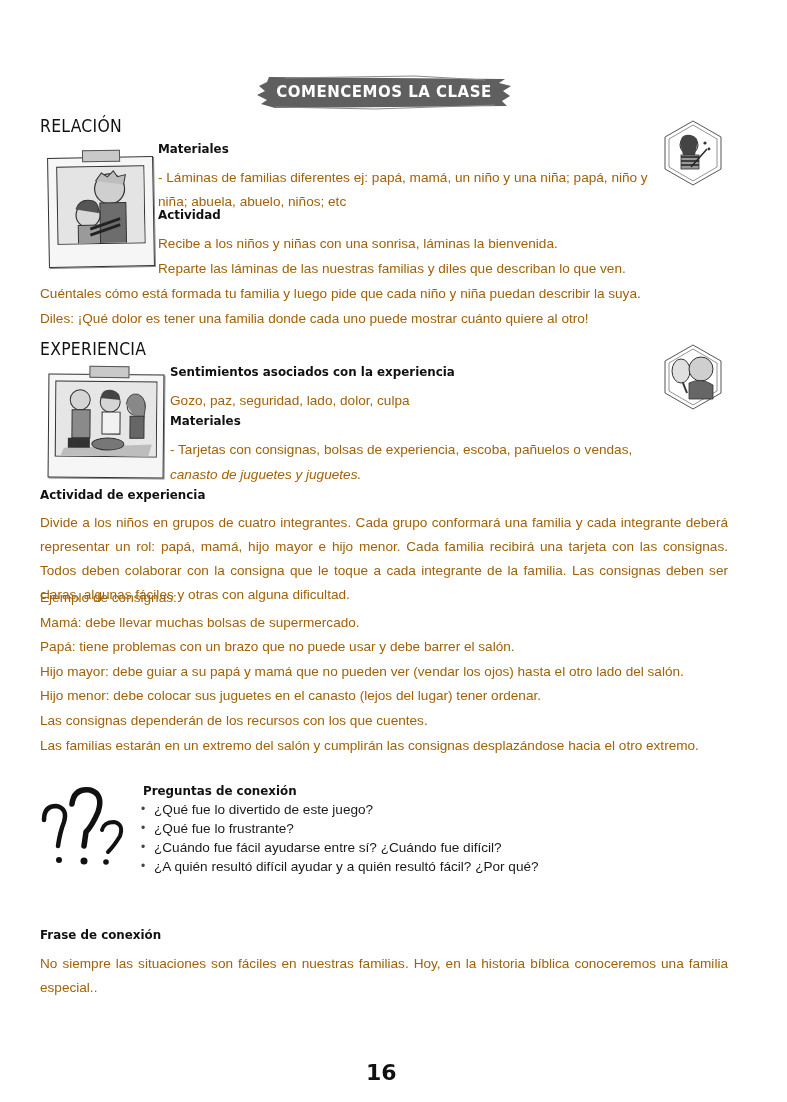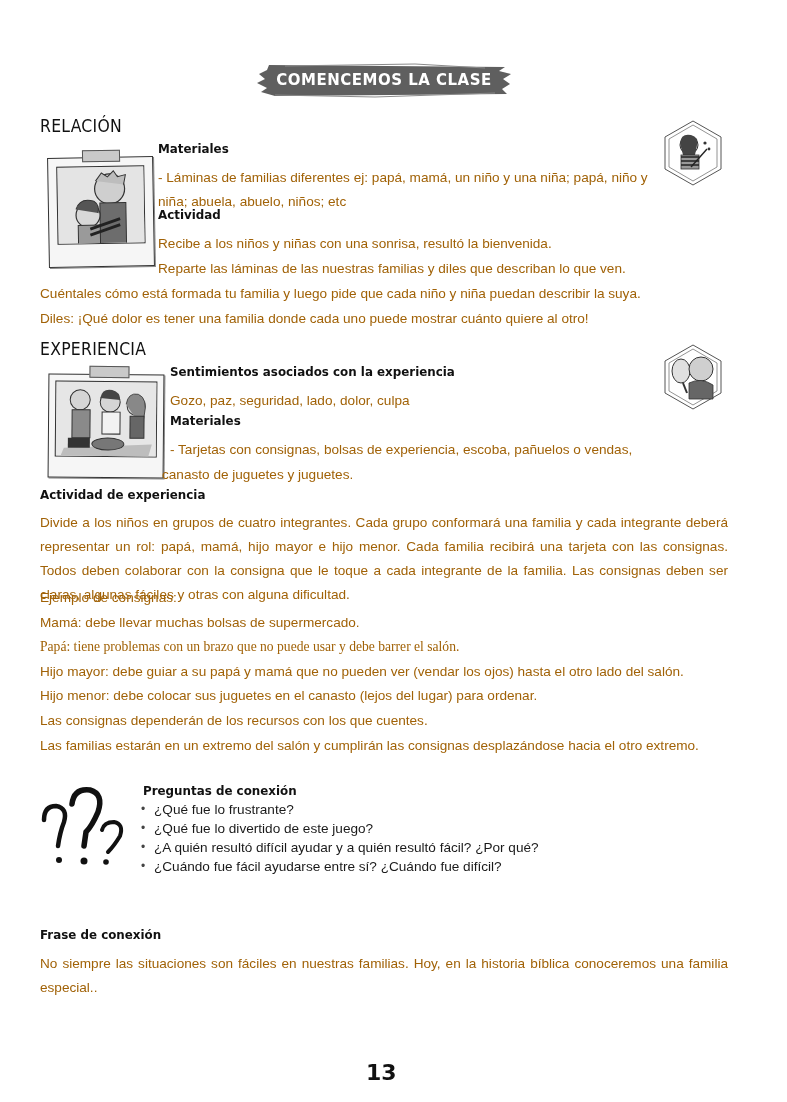--- a/index.html
+++ b/index.html
@@ -2,21 +2,21 @@
 <html><head>
 <meta charset="utf-8">
 <style>
   * { margin: 0; padding: 0; box-sizing: border-box; }
   html, body { width: 787px; height: 1102px; background: #ffffff; overflow: hidden; }
   body { position: relative; font-family: "Liberation Sans", sans-serif; color: #1a1a1a; }
 
   .abs { position: absolute; }
 
   
-  .banner { left: 255px; top: 62px; width: 258px; height: 36px; text-decoration: underline; }
+  .banner { left: 255px; top: 74px; width: 258px; height: 36px; text-decoration: underline; }
   .banner svg { position: absolute; left: 0; top: 0; }
   .banner-text {
     position: absolute; left: 0; top: 0; width: 100%; height: 100%;
     display: flex; align-items: center; justify-content: center;
     color: #ffffff; font-family: "DejaVu Sans", sans-serif; font-weight: bold;
     font-size: 15px; letter-spacing: 0.5px; transform: scaleY(1.05);
   }
 
   .section-title {
     font-family: "DejaVu Sans", sans-serif; font-size: 17px; font-weight: normal;
@@ -69,21 +69,21 @@
       <rect x="20" y="58" width="22" height="20" fill="#9a9a9a" stroke="#333" stroke-width="1"></rect>
       <path d="M32 62 L62 52 M32 68 L62 58" stroke="#222" stroke-width="3"></path>
     </svg>
   </div>
   <div class="tape" style="left:34px; top:-8px; width:38px; height:12px;"></div>
 </div>
 
 <div class="abs subhead" style="left:158px; top:141px;">Materiales</div>
 <div class="abs body-text" style="left:158px; top:166px; width:492px;">- Láminas de familias diferentes ej: papá, mamá, un niño y una niña; papá, niño y niña; abuela, abuelo, niños; etc</div>
 <div class="abs subhead" style="left:158px; top:207px;">Actividad</div>
-<div class="abs body-text" style="left:158px; top:232px;">Recibe a los niños y niñas con una sonrisa, resultó la bienvenida.</div>
+<div class="abs body-text" style="left:158px; top:232px;">Recibe a los niños y niñas con una sonrisa, láminas la bienvenida.</div>
 <div class="abs body-text" style="left:158px; top:257px;">Reparte las láminas de las nuestras familias y diles que describan lo que ven.</div>
 <div class="abs body-text" style="left:40px; top:282px;">Cuéntales cómo está formada tu familia y luego pide que cada niño y niña puedan describir la suya.</div>
 <div class="abs body-text" style="left:40px; top:307px;">Diles: ¡Qué dolor es tener una familia donde cada uno puede mostrar cuánto quiere al otro!</div>
 
 <div class="abs badge" style="left:659px; top:119px;">
   <svg width="68" height="68" viewBox="0 0 68 68">
     <polygon points="34,2 62,18 62,50 34,66 6,50 6,18" fill="#fff" stroke="#555" stroke-width="1"></polygon>
     <polygon points="34,6 58,20 58,48 34,62 10,48 10,20" fill="none" stroke="#777" stroke-width="0.8"></polygon>
     <circle cx="30" cy="26" r="9" fill="#ddd" stroke="#333" stroke-width="1"></circle>
     <path d="M21 24 Q22 14 32 16 Q40 18 38 26 L36 36 L24 36 Z" fill="#444"></path>
@@ -114,58 +114,58 @@
       <rect x="74" y="34" width="14" height="22" fill="#666" stroke="#333" stroke-width="1"></rect>
     </svg>
   </div>
   <div class="tape" style="left:40px; top:-9px; width:40px; height:12px;"></div>
 </div>
 
 <div class="abs subhead" style="left:170px; top:364px;">Sentimientos asociados con la experiencia</div>
 <div class="abs body-text" style="left:170px; top:389px;">Gozo, paz, seguridad, lado, dolor, culpa</div>
 <div class="abs subhead" style="left:170px; top:413px;">Materiales</div>
 <div class="abs body-text" style="left:170px; top:438px;">- Tarjetas con consignas, bolsas de experiencia, escoba, pañuelos o vendas,</div>
-<div class="abs body-text" style="left:162px; top:463px;">canasto de juguetes y juguetes.</div>
+<div class="abs body-text" style="left:170px; top:463px;font-style:italic;">canasto de juguetes y juguetes.</div>
 
 <div class="abs badge" style="left:659px; top:343px;">
   <svg width="68" height="68" viewBox="0 0 68 68">
     <polygon points="34,2 62,18 62,50 34,66 6,50 6,18" fill="#fff" stroke="#555" stroke-width="1"></polygon>
     <polygon points="34,6 58,20 58,48 34,62 10,48 10,20" fill="none" stroke="#777" stroke-width="0.8"></polygon>
     <ellipse cx="22" cy="28" rx="9" ry="12" fill="#e0e0e0" stroke="#333" stroke-width="1"></ellipse>
     <line x1="24" y1="40" x2="28" y2="50" stroke="#333" stroke-width="2"></line>
     <circle cx="42" cy="26" r="12" fill="#cfcfcf" stroke="#333" stroke-width="1"></circle>
     <path d="M30 40 Q42 34 54 42 L54 56 L30 56 Z" fill="#666" stroke="#333" stroke-width="0.8"></path>
   </svg>
 </div>
 
 <div class="abs subhead" style="left:40px; top:487px;">Actividad de experiencia</div>
 <div class="abs body-text justify" style="left:40px; top:511px; width:688px;">Divide a los niños en grupos de cuatro integrantes. Cada grupo conformará una familia y cada integrante deberá representar un rol: papá, mamá, hijo mayor e hijo menor. Cada familia recibirá una tarjeta con las consignas. Todos deben colaborar con la consigna que le toque a cada integrante de la familia. Las consignas deben ser claras, algunas fáciles y otras con alguna dificultad.</div>
 
 <div class="abs body-text" style="left:40px; top:586px;">Ejemplo de consignas:</div>
 <div class="abs body-text" style="left:40px; top:611px;">Mamá: debe llevar muchas bolsas de supermercado.</div>
-<div class="abs body-text" style="left:40px; top:635px;font-family:Liberation Serif, serif;">Papá: tiene problemas con un brazo que no puede usar y debe barrer el salón.</div>
+<div class="abs body-text" style="left:40px; top:635px;">Papá: tiene problemas con un brazo que no puede usar y debe barrer el salón.</div>
 <div class="abs body-text" style="left:40px; top:660px;">Hijo mayor: debe guiar a su papá y mamá que no pueden ver (vendar los ojos) hasta el otro lado del salón.</div>
-<div class="abs body-text" style="left:40px; top:684px;">Hijo menor: debe colocar sus juguetes en el canasto (lejos del lugar) para ordenar.</div>
+<div class="abs body-text" style="left:40px; top:684px;">Hijo menor: debe colocar sus juguetes en el canasto (lejos del lugar) tener ordenar.</div>
 <div class="abs body-text" style="left:40px; top:709px;">Las consignas dependerán de los recursos con los que cuentes.</div>
 <div class="abs body-text" style="left:40px; top:734px;">Las familias estarán en un extremo del salón y cumplirán las consignas desplazándose hacia el otro extremo.</div>
 
 <div class="abs" style="left:38px; top:784px; width:90px; height:84px;">
   <svg width="90" height="84" viewBox="0 0 90 84">
     <path d="M6 36 Q6 22 18 22 Q30 24 26 38 Q22 48 20 62" stroke="#111" stroke-width="4.5" fill="none" stroke-linecap="round"></path>
     <circle cx="21" cy="76" r="3" fill="#111"></circle>
     <path d="M34 20 Q36 4 52 6 Q66 10 60 28 Q54 42 48 48 L46 62" stroke="#111" stroke-width="5.5" fill="none" stroke-linecap="round"></path>
     <circle cx="46" cy="77" r="3.5" fill="#111"></circle>
     <path d="M64 46 Q66 38 76 38 Q86 40 82 52 Q76 62 70 68" stroke="#111" stroke-width="4" fill="none" stroke-linecap="round"></path>
     <circle cx="68" cy="78" r="2.8" fill="#111"></circle>
   </svg>
 </div>
 <div class="abs subhead" style="left:143px; top:783px;">Preguntas de conexión</div>
 <ul class="abs bullet-list" style="left:141px; top:800px;">
+  <li>¿Qué fue lo divertido de este juego?</li>
   <li>¿Qué fue lo frustrante?</li>
-  <li>¿Qué fue lo divertido de este juego?</li>
+  <li>¿Cuándo fue fácil ayudarse entre sí? ¿Cuándo fue difícil?</li>
   <li>¿A quién resultó difícil ayudar y a quién resultó fácil? ¿Por qué?</li>
-  <li>¿Cuándo fue fácil ayudarse entre sí? ¿Cuándo fue difícil?</li>
 </ul>
 
 <div class="abs subhead" style="left:40px; top:927px;">Frase de conexión</div>
 <div class="abs body-text justify" style="left:40px; top:952px; width:688px;">No siempre las situaciones son fáciles en nuestras familias. Hoy, en la historia bíblica conoceremos una familia especial..</div>
 
-<div class="abs page-number" style="left:366px; top:1060px;">13</div>
+<div class="abs page-number" style="left:366px; top:1060px;">16</div>
 
 </body></html>

